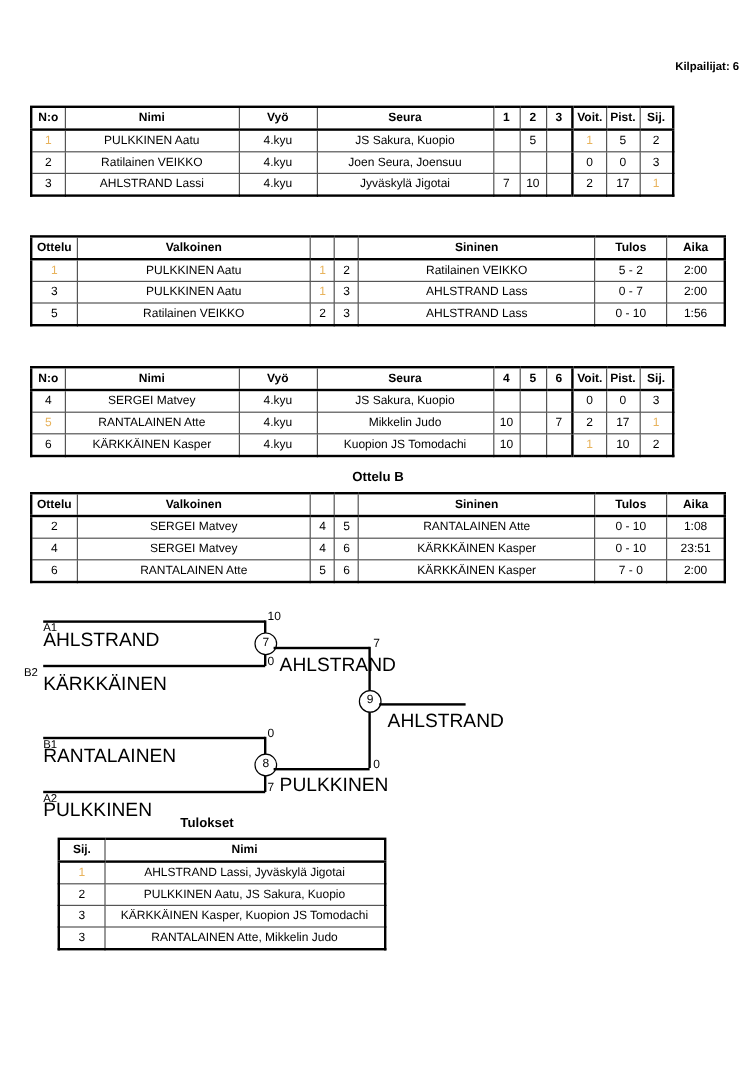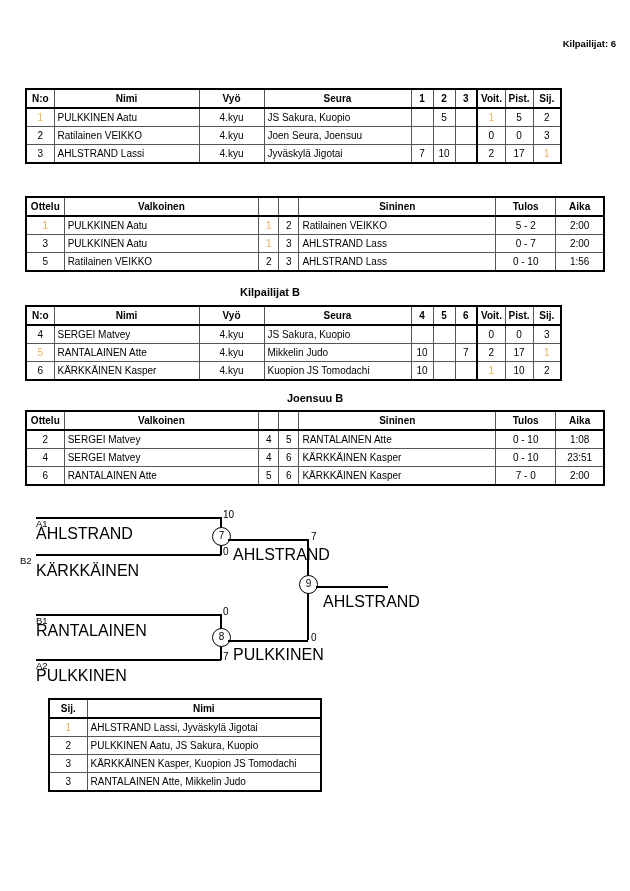--- a/index.html
+++ b/index.html
@@ -8,21 +8,21 @@
     font-family:"Liberation Sans", sans-serif;
     color:#000;position:relative;overflow:hidden;
   }
   .page{position:relative;width:630px;height:891px;}
 
   .title{
     position:absolute;left:0;top:26px;width:630px;text-align:center;
     font-size:20px;font-weight:bold;letter-spacing:0.2px;
   }
   .compcount{
-    position:absolute;right:14px;top:38px;
+    position:absolute;right:14px;top:50px;
     font-size:9.5px;font-weight:bold;
   }
 
   .sectiontitle{
     position:absolute;text-align:center;font-size:11px;font-weight:bold;
   }
 
   table.grid{
     position:absolute;border-collapse:collapse;
     table-layout:fixed;background:#fff;
@@ -32,21 +32,21 @@
     font-size:10px;font-weight:normal;
     padding:0 3px;height:17px;line-height:17px;
     overflow:hidden;white-space:nowrap;
   }
   table.grid th{
     font-weight:bold;text-align:center;border-bottom:2px solid #000;
     border-top:2px solid #000;
   }
   table.grid{border:2px solid #000;}
   .c{text-align:center;}
-  .l{text-align:left;}
+  .l{text-align:center;}
   .faint{color:#e8b35c;}
 
   
   .bracket{position:absolute;left:0;top:495px;width:630px;height:180px;}
   .bline{position:absolute;background:#000;}
   .bh{height:1.5px;}
   .bv{width:1.5px;}
   .bnode{
     position:absolute;width:17px;height:17px;border:1.4px solid #000;
     border-radius:50%;background:#fff;font-size:10px;text-align:center;
@@ -175,21 +175,20 @@
           <td class="l">Ratilainen VEIKKO</td>
           <td class="c">2</td>
           <td class="c">3</td>
           <td class="l">AHLSTRAND Lass</td>
           <td class="c">0 - 10</td>
           <td class="c">1:56</td>
         </tr>
       </tbody>
   </table>
 
-  <div class="sectiontitle" style="left:25px;top:286px;width:490px;">Kilpailijat B</div>
   <table class="grid" id="tbl-pool-b" style="left:25px;top:305px;width:490px;">
     <colgroup>
       <col style="width:28px">
         <col style="width:145px">
         <col style="width:65px">
         <col style="width:147px">
       <col style="width:22px">
         <col style="width:22px">
         <col style="width:22px">
       <col style="width:28px">
@@ -243,21 +242,21 @@
           <td class="c">10</td>
           <td class="c"></td>
           <td class="c"></td>
           <td class="c faint" style="border-left:2px solid #000">1</td>
           <td class="c">10</td>
           <td class="c">2</td>
         </tr>
       </tbody>
   </table>
 
-  <div class="sectiontitle" style="left:25px;top:392px;width:580px;">Joensuu B</div>
+  <div class="sectiontitle" style="left:25px;top:392px;width:580px;">Ottelu B</div>
   <table class="grid" id="tbl-match-b" style="left:25px;top:410px;width:580px;">
     <colgroup>
       <col style="width:38px">
         <col style="width:194px">
         <col style="width:20px">
         <col style="width:20px">
       <col style="width:196px">
         <col style="width:60px">
         <col style="width:48px">
     </colgroup>
@@ -336,20 +335,21 @@
     <div class="blabel" style="left:233px;top:127px;">PULKKINEN</div>
     <div class="bline bh" style="left:228px;top:145px;width:80px;"></div>
     <div class="bscore" style="left:311px;top:137px;">0</div>
 
     <div class="bline bv" style="left:307px;top:44px;height:101px;"></div>
     <div class="bnode" style="left:299px;top:80px;">9</div>
     <div class="blabel" style="left:323px;top:74px;">AHLSTRAND</div>
     <div class="bline bh" style="left:316px;top:91px;width:72px;"></div>
   </div>
 
+  <div class="sectiontitle" style="left:25px;top:680px;width:295px;">Tulokset</div>
   <table class="grid" id="tbl-results" style="left:48px;top:698px;width:272px;">
     <colgroup>
         <col style="width:38px">
         <col style="width:234px">
       </colgroup>
     <thead>
         <tr>
           <th class="c">Sij.</th>
           <th class="c">Nimi</th>
         </tr>

